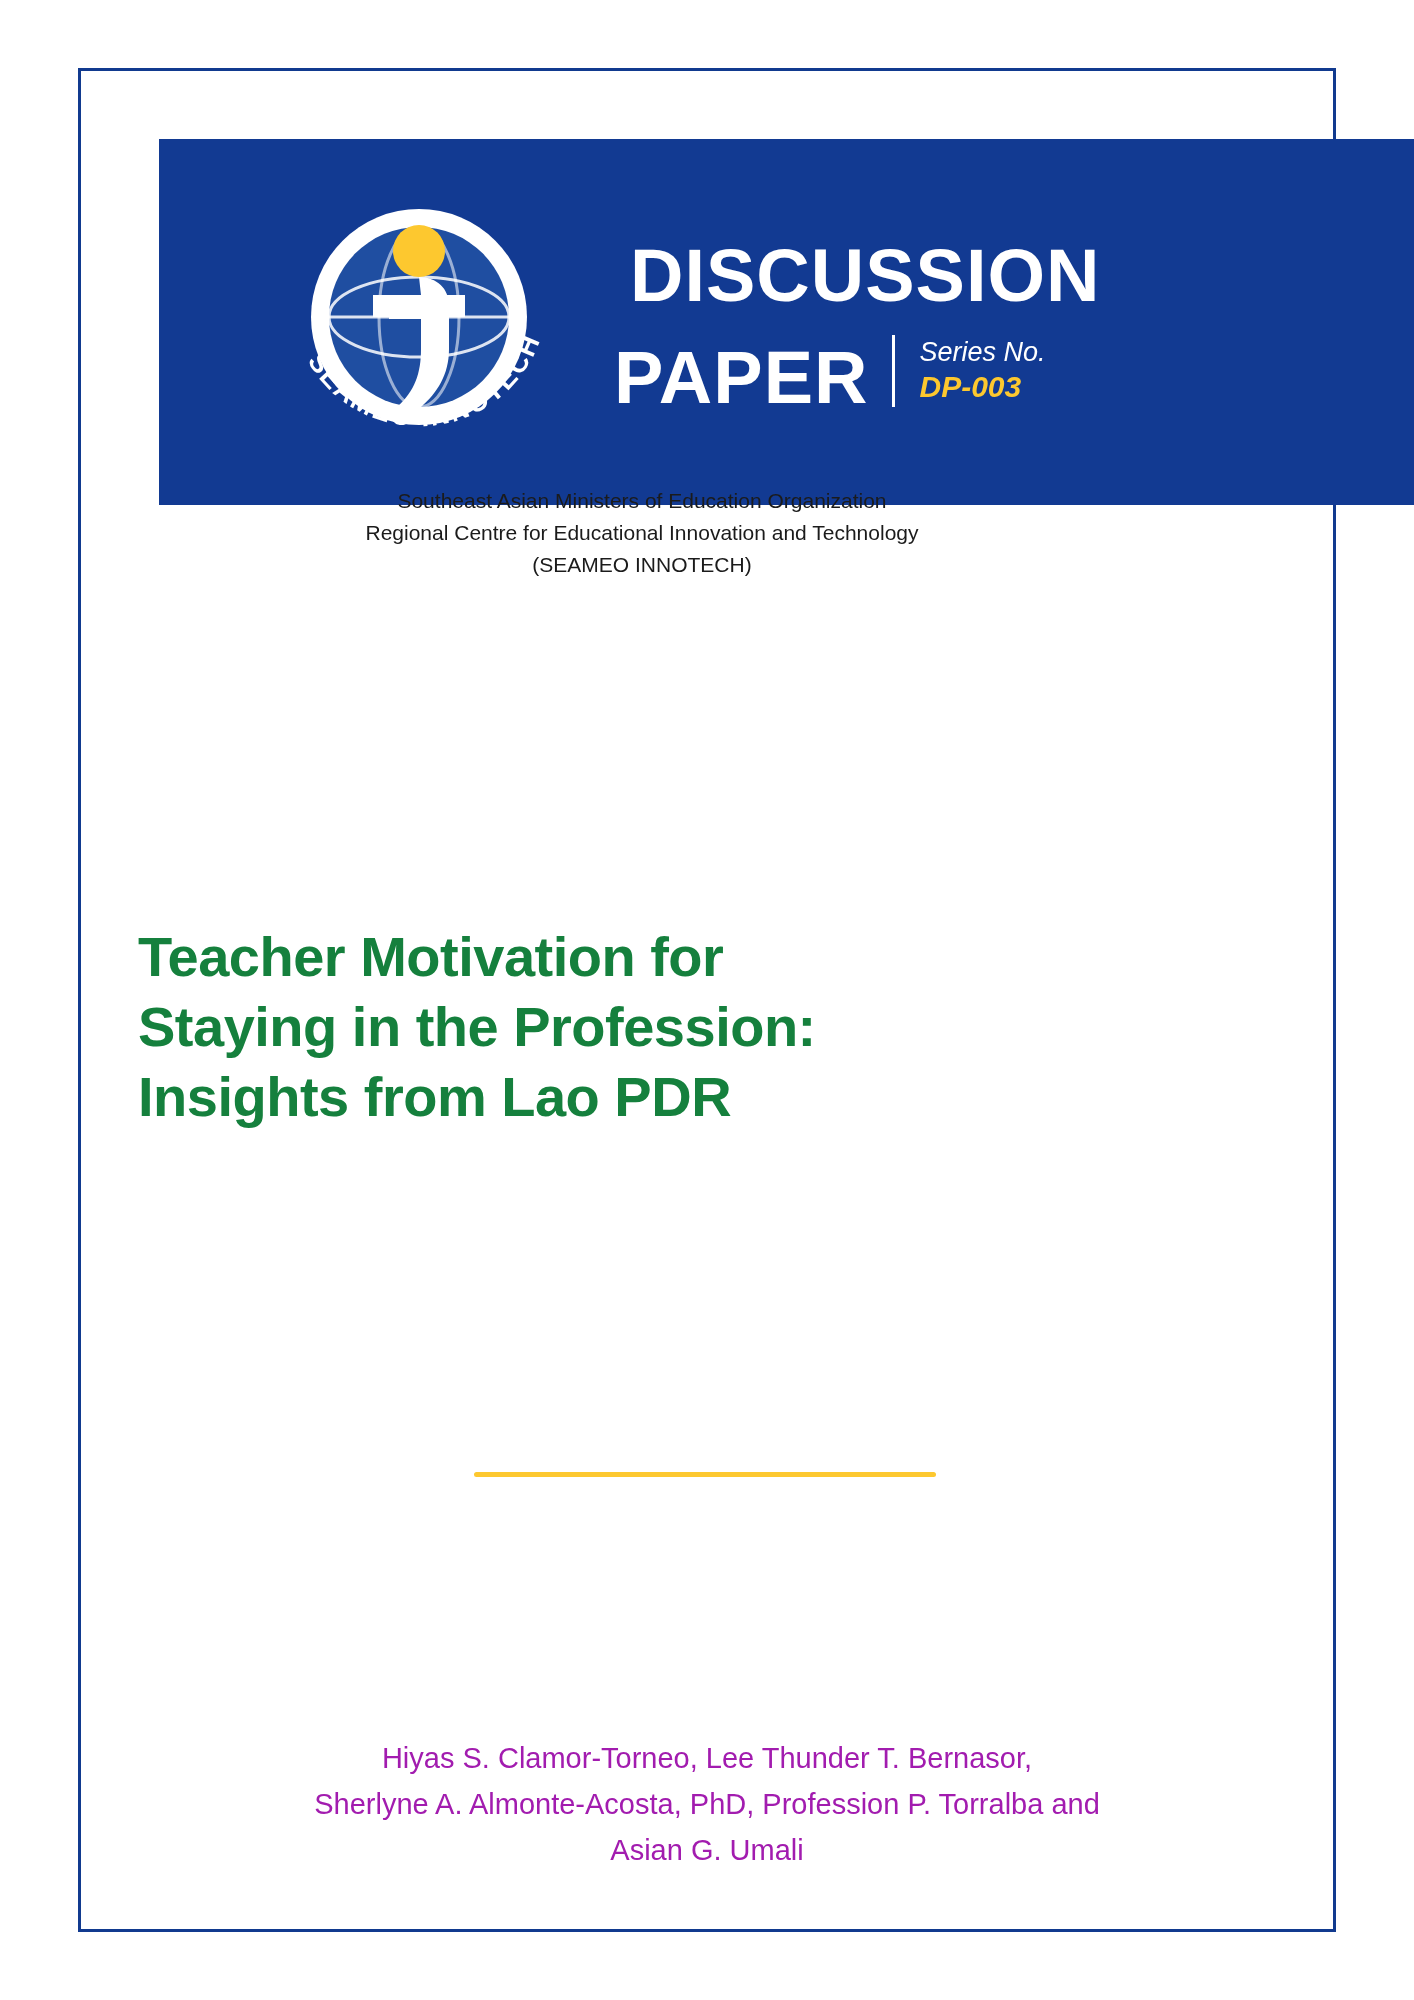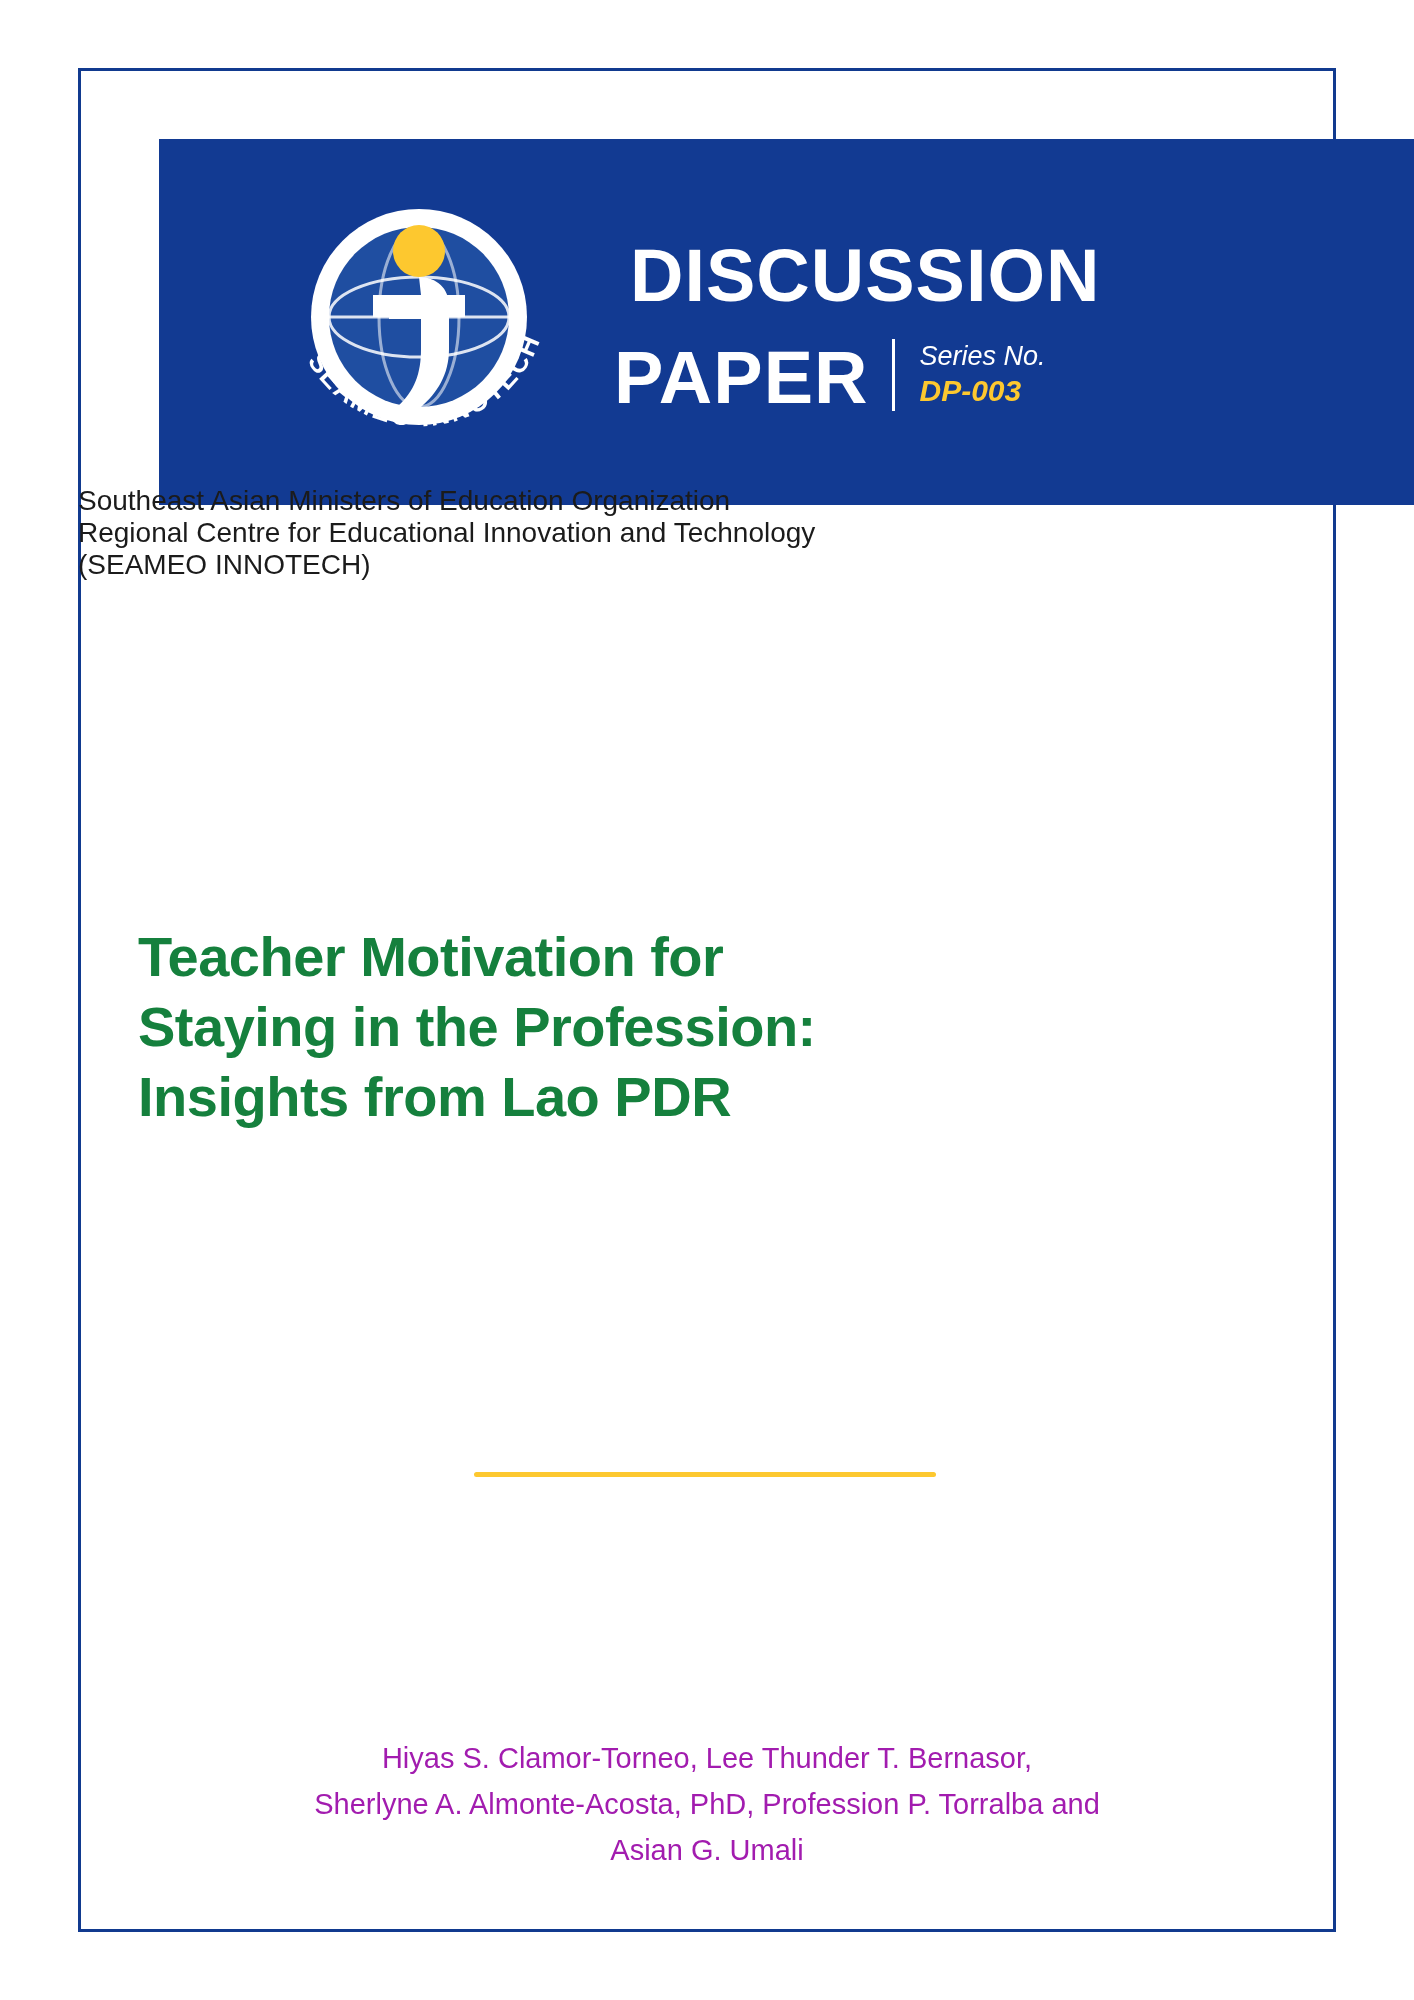--- a/index.html
+++ b/index.html
@@ -58,21 +58,21 @@
   .dp-line1 {
     color: #ffffff;
     font-size: 74px;
     font-weight: bold;
     letter-spacing: 1px;
     line-height: 86px;
     margin: 16px;
   }
   .dp-line2-row {
     display: flex;
-    align-items: center;
+    align-items: flex-start;
     gap: 18px;
   }
   .dp-line2 {
     color: #ffffff;
     font-size: 74px;
     font-weight: bold;
     letter-spacing: 1px;
     line-height: 86px;
     margin: 0;
   }
@@ -97,22 +97,23 @@
     font-weight: bold;
     line-height: 36px;
   }
 
   
   .org-block {
     position: absolute;
     left: 78px;
     top: 485px;
     width: 1128px;
+    text-align: center;
     color: #1b1b1b;
-    font-size: 28px;
+    font-size: 21px;
     line-height: 32px;
   }
 
   
   .title-block {
     position: absolute;
     left: 138px;
     top: 922px;
     width: 1138px;
     text-align: left;

